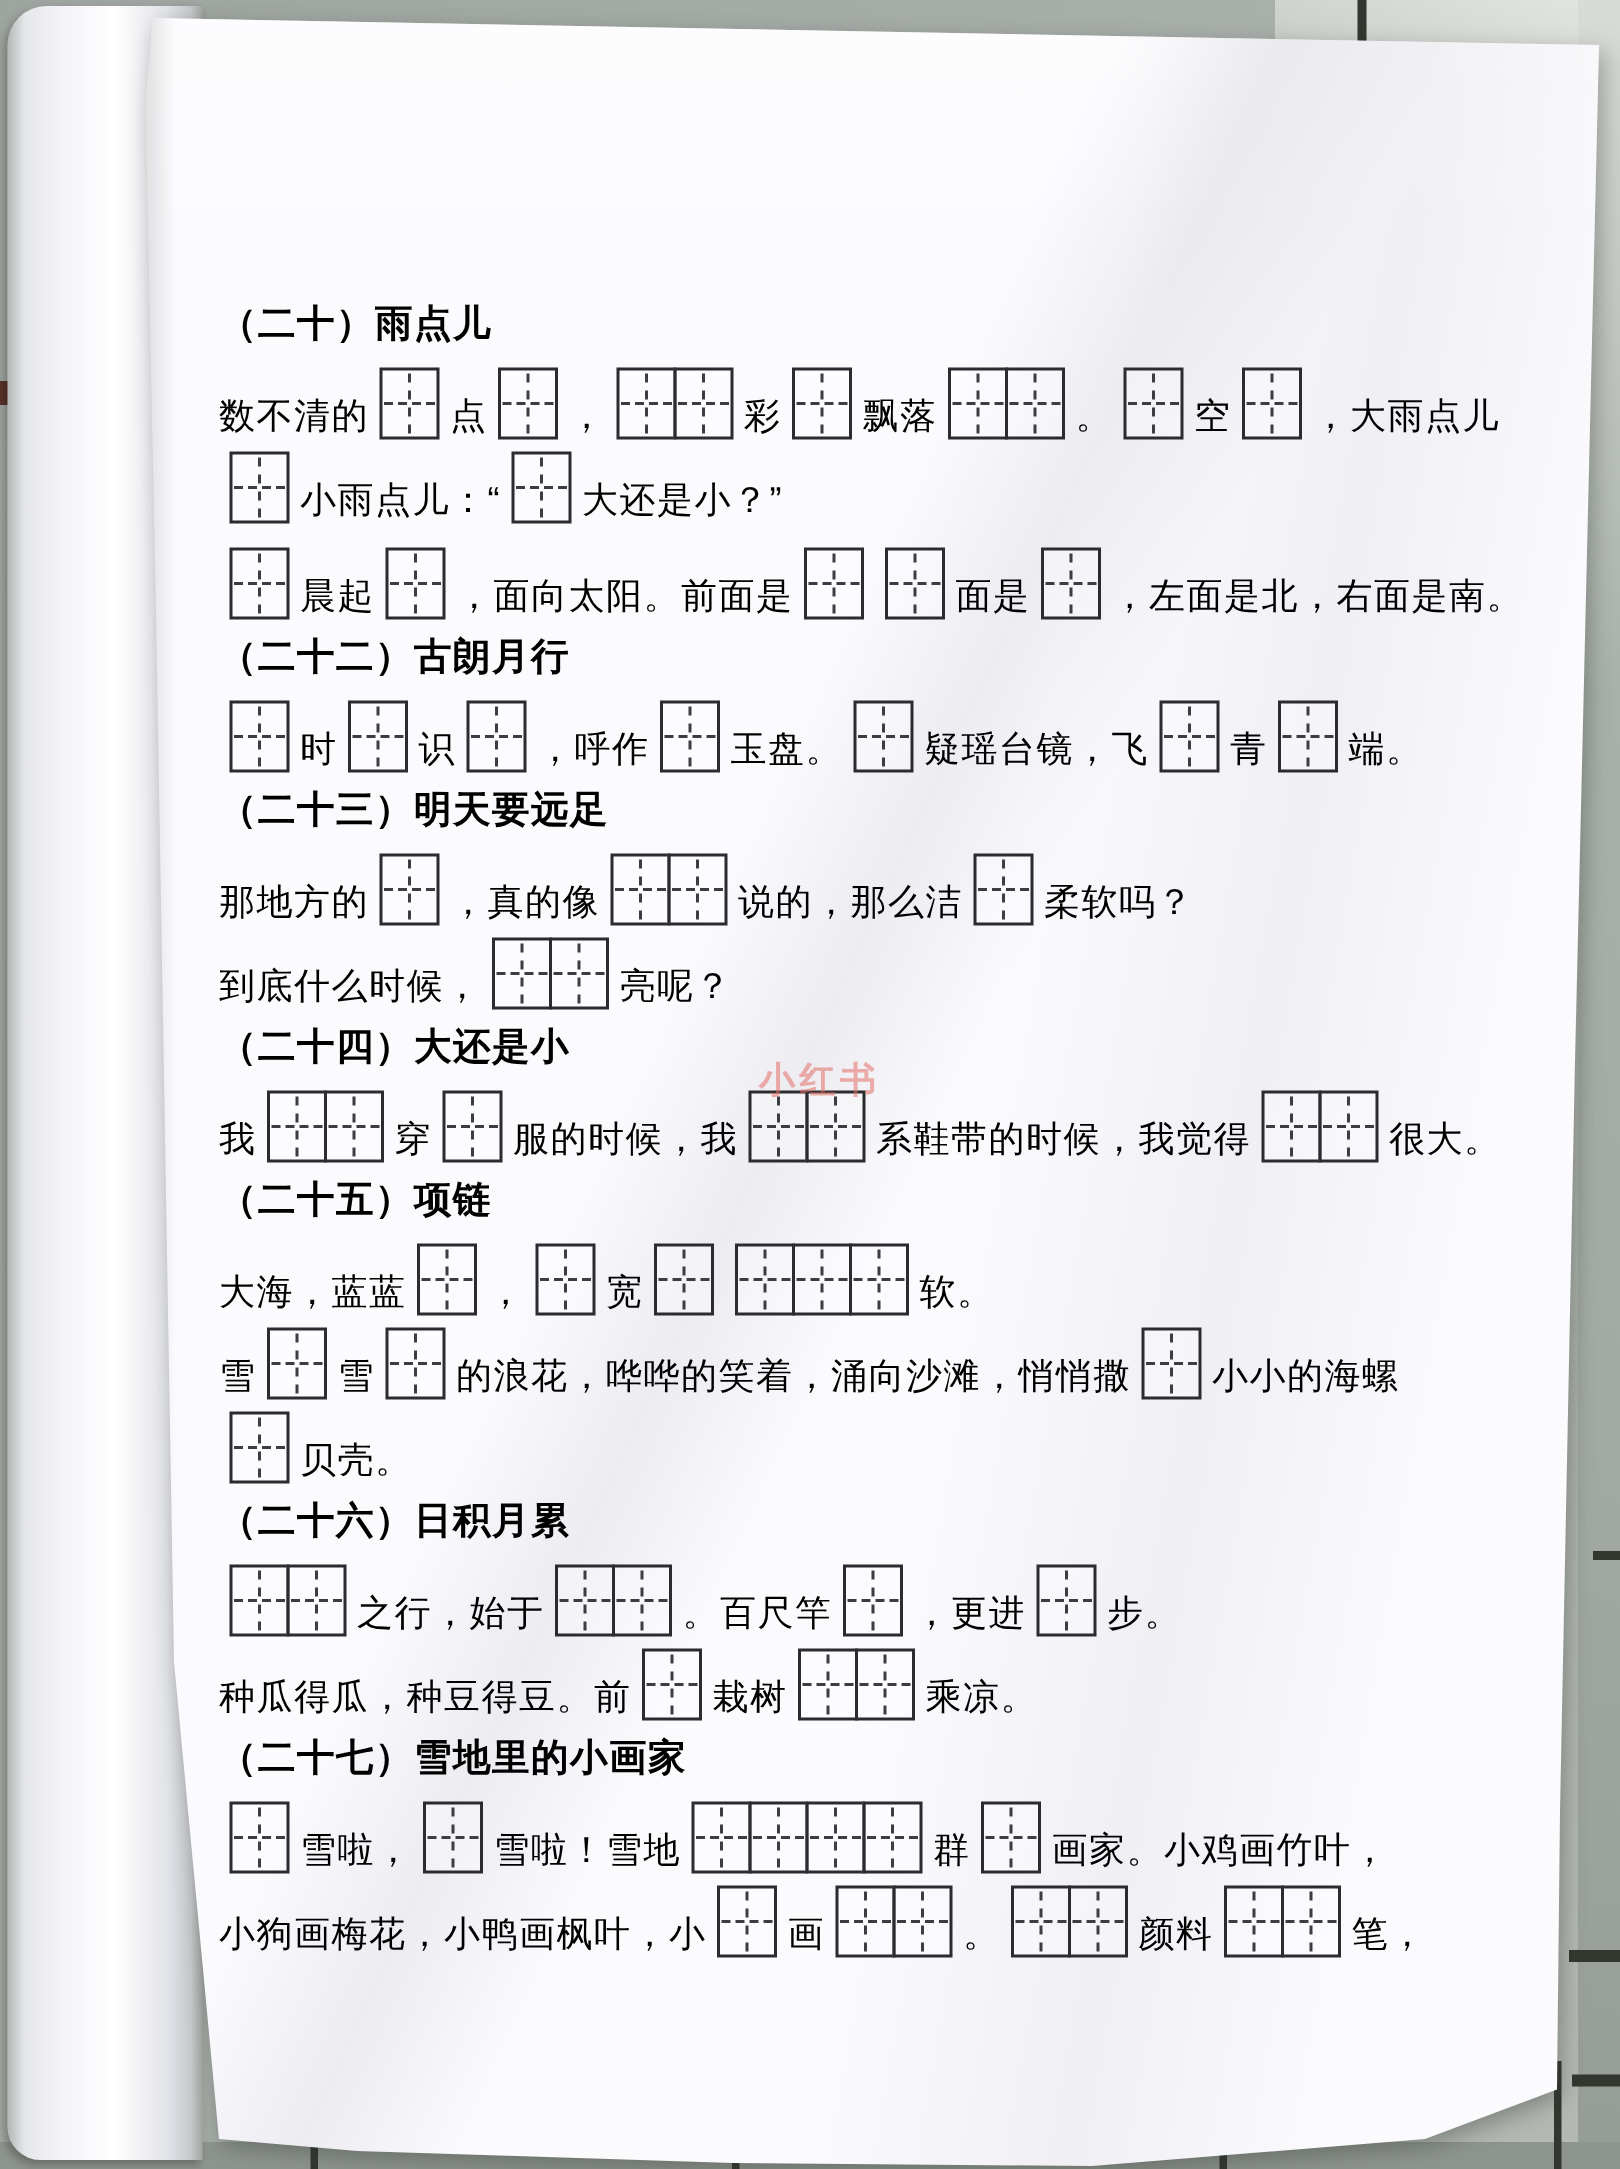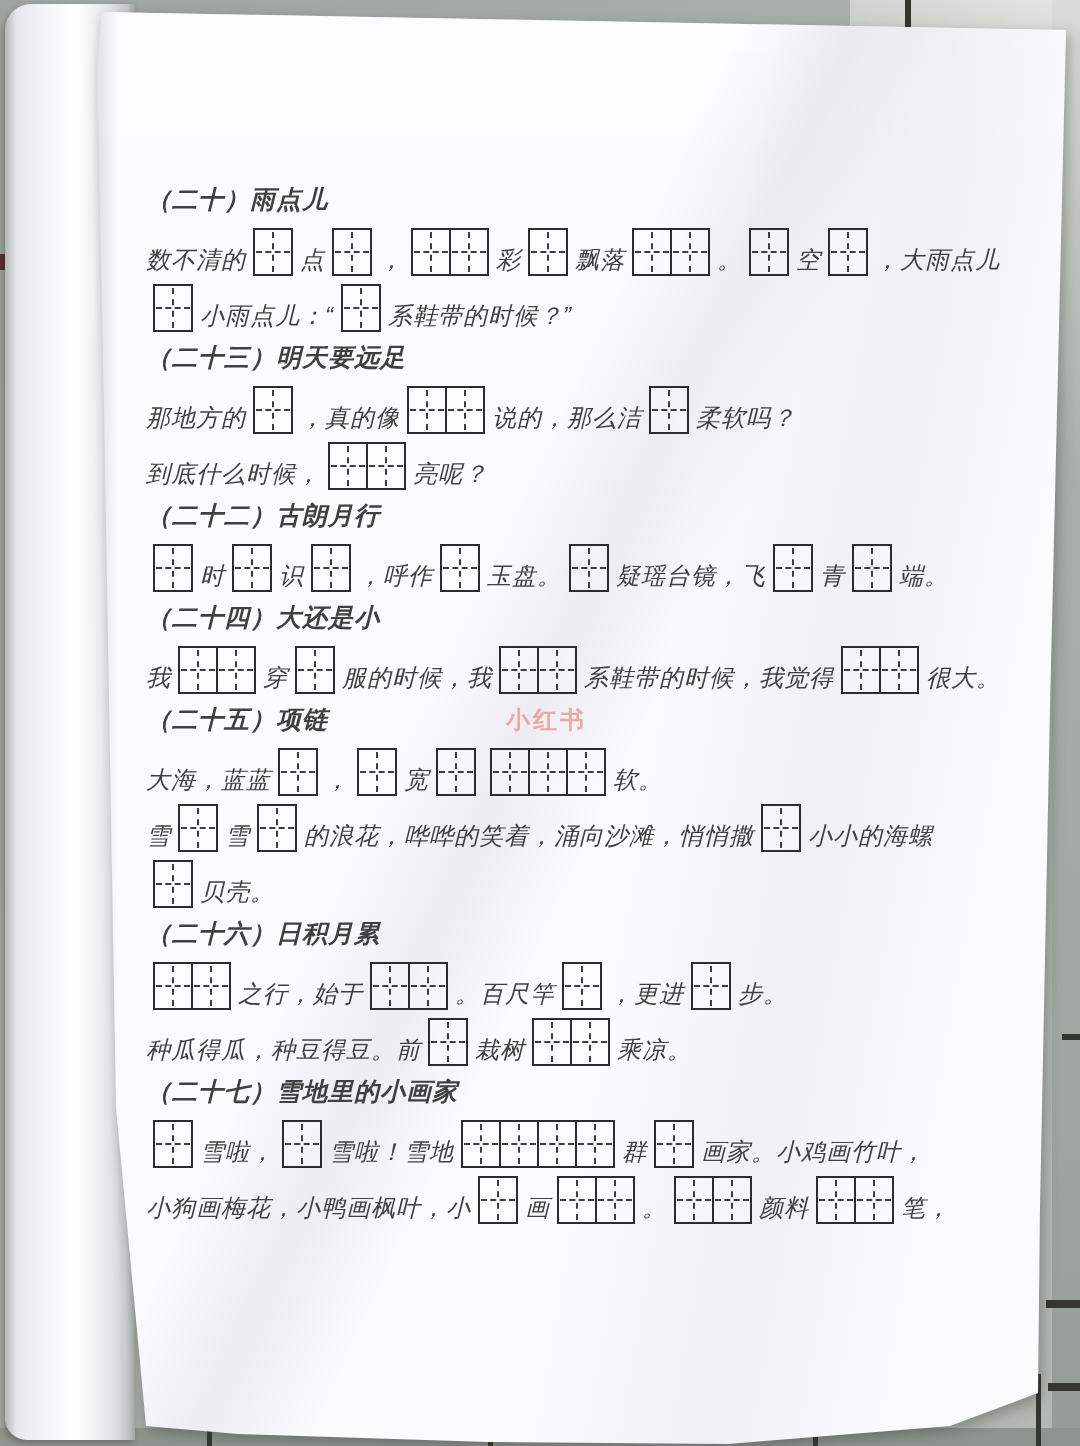--- a/index.html
+++ b/index.html
@@ -28,21 +28,21 @@
     clip-path:polygon(14px 4px,978px 22px,962px 700px,952px 1200px,950px 1385px,
       862px 1418px,640px 1436px,400px 1434px,150px 1426px,58px 1418px,
       28px 1100px,16px 400px,9px 60px);}
   .page::before{content:'';position:absolute;inset:0;pointer-events:none;
     background:
       linear-gradient(90deg,rgba(0,0,0,0.16) 0%,rgba(0,0,0,0) 3%),
       linear-gradient(115deg,rgba(0,0,0,0) 40%,rgba(110,112,135,0.10) 47%,rgba(0,0,0,0) 54%),
       linear-gradient(100deg,rgba(0,0,0,0) 56%,rgba(110,112,135,0.08) 71%,rgba(0,0,0,0) 85%),
       linear-gradient(180deg,rgba(255,255,255,0.5) 0%,rgba(255,255,255,0) 12%);}
   
-  .content{position:absolute;left:58px;top:176px;width:880px;color:#404040;font-style:italic;}
+  .content{position:absolute;left:58px;top:193px;width:880px;color:#000000;}
   .section{margin-bottom:10px;}
   .heading{font-size:25px;line-height:30px;font-weight:700;margin-bottom:8px;letter-spacing:1px;}
   .row{display:flex;align-items:flex-end;height:54px;margin-bottom:2px;white-space:nowrap;}
   .trun{font-size:24px;font-weight:500;letter-spacing:1px;}
   .bg-group{display:inline-flex;margin:0 7px;}
   .bx{width:40px;height:48px;border:2px solid #2b2b30;position:relative;box-sizing:border-box;background:rgba(255,255,255,0.35);}
   .bx + .bx{margin-left:-2px;}
   .bx::before{content:'';position:absolute;left:1px;right:1px;top:50%;margin-top:-1px;border-top:2px dashed #3c3c42;}
   .bx::after{content:'';position:absolute;top:2px;bottom:2px;left:50%;margin-left:-1px;border-left:2px dashed #3c3c42;}
   .wm{position:absolute;left:418px;top:696px;font-size:24px;font-weight:700;
@@ -106,24 +106,78 @@
               <span class="trun">，大雨点儿</span>
             </div>
             <div class="row">
               <div class="bg-group">
                 <div class="bx"></div>
               </div>
               <span class="trun">小雨点儿：“</span>
               <div class="bg-group">
                 <div class="bx"></div>
               </div>
-              <span class="trun">系鞋带的时候？”</span>
-            </div>
-          </div>
-          <div class="section">
+              <span class="trun">大还是小？”</span>
+            </div>
+          </div>
+          <div class="section">
+            <div class="row">
+              <div class="bg-group">
+                <div class="bx"></div>
+              </div>
+              <span class="trun">晨起</span>
+              <div class="bg-group">
+                <div class="bx"></div>
+              </div>
+              <span class="trun">，面向太阳。前面是</span>
+              <div class="bg-group">
+                <div class="bx"></div>
+              </div>
+              <div class="bg-group">
+                <div class="bx"></div>
+              </div>
+              <span class="trun">面是</span>
+              <div class="bg-group">
+                <div class="bx"></div>
+              </div>
+              <span class="trun">，左面是北，右面是南。</span>
+            </div>
+          </div>
+          <div class="section">
+            <div class="heading">（二十二）古朗月行</div>
+            <div class="row">
+              <div class="bg-group">
+                <div class="bx"></div>
+              </div>
+              <span class="trun">时</span>
+              <div class="bg-group">
+                <div class="bx"></div>
+              </div>
+              <span class="trun">识</span>
+              <div class="bg-group">
+                <div class="bx"></div>
+              </div>
+              <span class="trun">，呼作</span>
+              <div class="bg-group">
+                <div class="bx"></div>
+              </div>
+              <span class="trun">玉盘。</span>
+              <div class="bg-group">
+                <div class="bx"></div>
+              </div>
+              <span class="trun">疑瑶台镜，飞</span>
+              <div class="bg-group">
+                <div class="bx"></div>
+              </div>
+              <span class="trun">青</span>
+              <div class="bg-group">
+                <div class="bx"></div>
+              </div>
+              <span class="trun">端。</span>
+            </div>
           </div>
           <div class="section">
             <div class="heading">（二十三）明天要远足</div>
             <div class="row">
               <span class="trun">那地方的</span>
               <div class="bg-group">
                 <div class="bx"></div>
               </div>
               <span class="trun">，真的像</span>
               <div class="bg-group">
@@ -136,53 +190,20 @@
               </div>
               <span class="trun">柔软吗？</span>
             </div>
             <div class="row">
               <span class="trun">到底什么时候，</span>
               <div class="bg-group">
                 <div class="bx"></div>
                 <div class="bx"></div>
               </div>
               <span class="trun">亮呢？</span>
-            </div>
-          </div>
-          <div class="section">
-            <div class="heading">（二十二）古朗月行</div>
-            <div class="row">
-              <div class="bg-group">
-                <div class="bx"></div>
-              </div>
-              <span class="trun">时</span>
-              <div class="bg-group">
-                <div class="bx"></div>
-              </div>
-              <span class="trun">识</span>
-              <div class="bg-group">
-                <div class="bx"></div>
-              </div>
-              <span class="trun">，呼作</span>
-              <div class="bg-group">
-                <div class="bx"></div>
-              </div>
-              <span class="trun">玉盘。</span>
-              <div class="bg-group">
-                <div class="bx"></div>
-              </div>
-              <span class="trun">疑瑶台镜，飞</span>
-              <div class="bg-group">
-                <div class="bx"></div>
-              </div>
-              <span class="trun">青</span>
-              <div class="bg-group">
-                <div class="bx"></div>
-              </div>
-              <span class="trun">端。</span>
             </div>
           </div>
           <div class="section">
             <div class="heading">（二十四）大还是小</div>
             <div class="row">
               <span class="trun">我</span>
               <div class="bg-group">
                 <div class="bx"></div>
                 <div class="bx"></div>
               </div>

